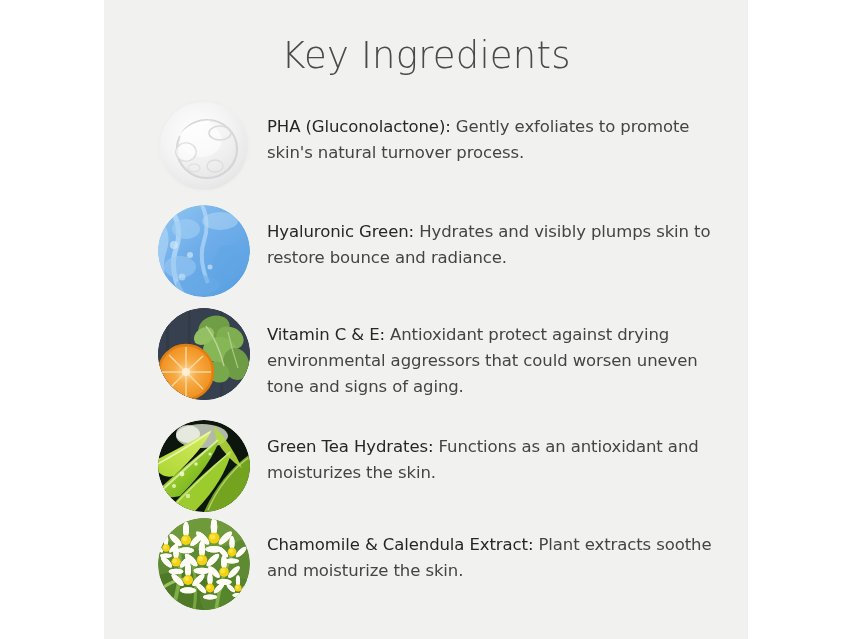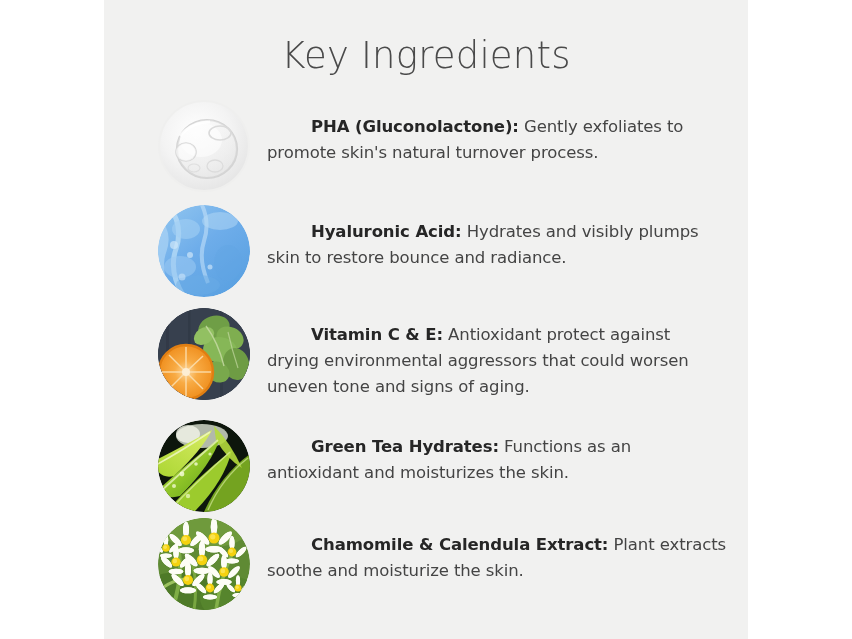--- a/index.html
+++ b/index.html
@@ -76,23 +76,22 @@
     left: 163px;
     top: 14px;
     width: 460px;
     font-family: "DejaVu Sans", "Liberation Sans", sans-serif;
     font-size: 16.5px;
     line-height: 26px;
     color: #3b3b3b;
     letter-spacing: -0.1px;
   }
   .ingredient-name {
-    font-weight: bold;
+    font-weight: normal;
     color: #262626;
-    margin-left: 44px;
   }
   .ingredient-desc {
     font-weight: normal;
     color: #444444;
   }
 </style>
 </head>
 <body>
 
 <div id="canvas">
@@ -158,21 +157,21 @@
               <ellipse cx="70" cy="58" rx="14" ry="18" fill="#62a6e4" opacity="0.4"></ellipse>
               <ellipse cx="40" cy="80" rx="22" ry="10" fill="#6aabe6" opacity="0.5"></ellipse>
               <circle cx="16" cy="40" r="4" fill="#cfe7fa" opacity="0.7"></circle>
               <circle cx="32" cy="50" r="3" fill="#d5ebfb" opacity="0.65"></circle>
               <circle cx="24" cy="72" r="3.5" fill="#cbe5fa" opacity="0.6"></circle>
               <circle cx="52" cy="62" r="2.5" fill="#d8edfb" opacity="0.6"></circle>
             </g>
           </svg>
         </div>
         <div class="ingredient-text">
-          <span class="ingredient-name">Hyaluronic Acid:</span><span class="ingredient-desc"> Hydrates and visibly plumps skin to restore bounce and radiance.</span>
+          <span class="ingredient-name">Hyaluronic Green:</span><span class="ingredient-desc"> Hydrates and visibly plumps skin to restore bounce and radiance.</span>
         </div>
       </div>
 
       <div class="ingredient-item" style="top:208px;">
         <div class="ingredient-thumb">
           <svg viewBox="0 0 92 92" xmlns="http://www.w3.org/2000/svg">
             <defs>
               <clipPath id="c3">
                   <circle cx="46" cy="46" r="46"></circle>
                 </clipPath>

